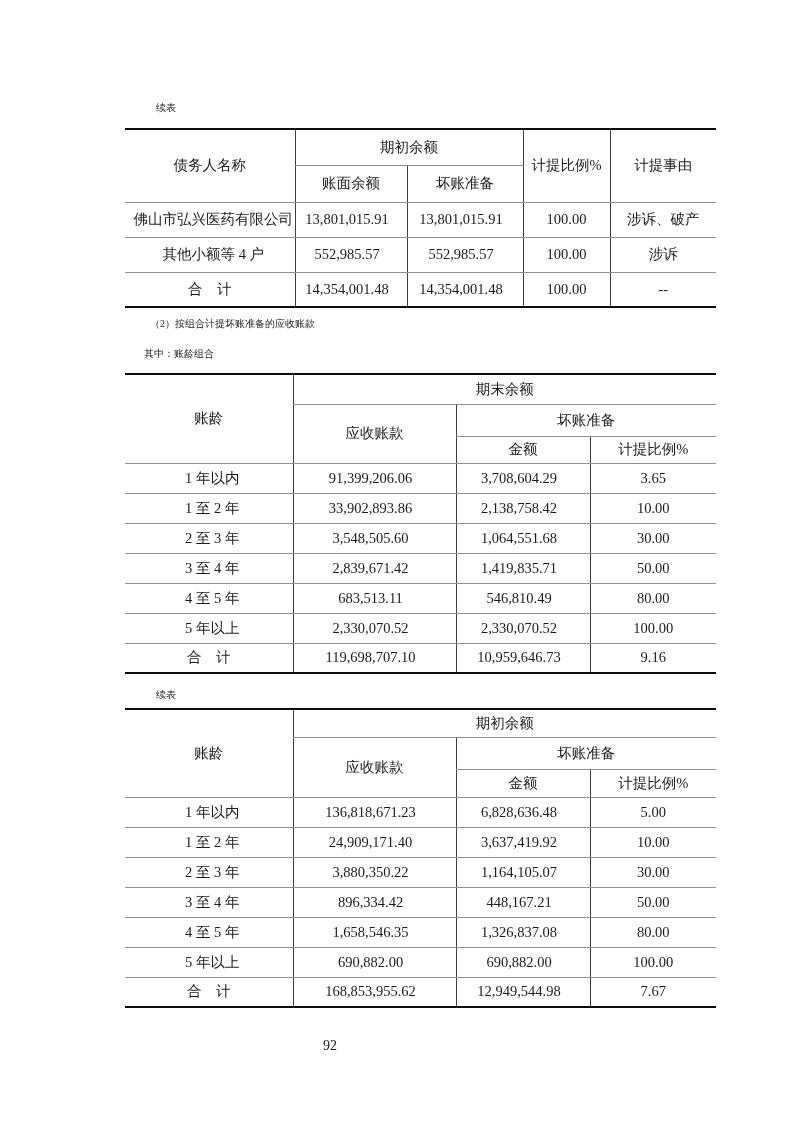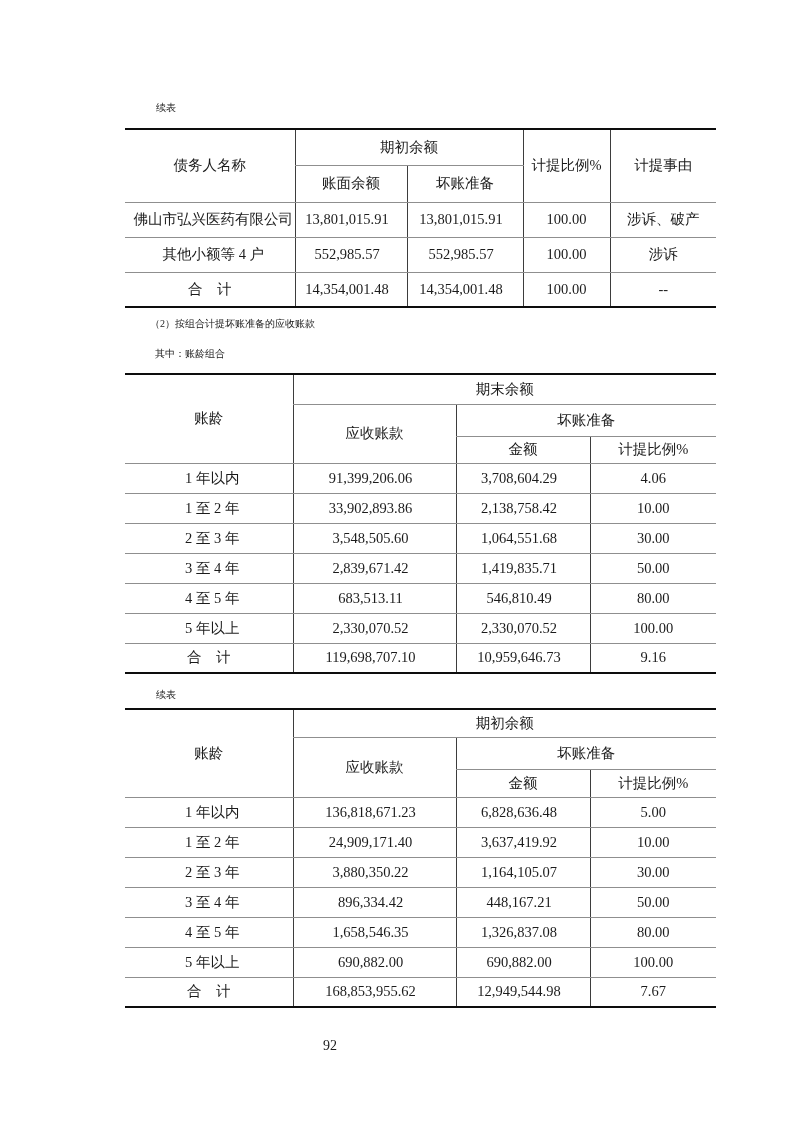--- a/index.html
+++ b/index.html
@@ -91,21 +91,21 @@
       <td class="ac nobl">合　计</td>
       <td class="ar">14,354,001.48</td>
       <td class="ar">14,354,001.48</td>
       <td class="ac">100.00</td>
       <td class="ac">--</td>
     </tr>
   </tbody>
 </table>
 
 <div class="abs heading" style="left:150px;top:315px">（2）按组合计提坏账准备的应收账款</div>
-<div class="abs heading" style="left:155px;top:345px">其中：账龄组合</div>
+<div class="abs heading" style="left:144px;top:345px">其中：账龄组合</div>
 
 <table class="t" style="top:373px">
   <colgroup>
     <col style="width:168px">
       <col style="width:163px">
       <col style="width:134px">
       <col style="width:126px">
   </colgroup>
   <tbody>
     <tr class="h30">
@@ -117,21 +117,21 @@
       <th colspan="2">坏账准备</th>
     </tr>
     <tr class="h27">
       <th>金额</th>
       <th>计提比例%</th>
     </tr>
     <tr class="h30">
       <td class="al nobl">1 年以内</td>
       <td class="ar">91,399,206.06</td>
       <td class="ar">3,708,604.29</td>
-      <td class="ac">4.06</td>
+      <td class="ac">3.65</td>
     </tr>
     <tr class="h30">
       <td class="al nobl">1 至 2 年</td>
       <td class="ar">33,902,893.86</td>
       <td class="ar">2,138,758.42</td>
       <td class="ac">10.00</td>
     </tr>
     <tr class="h30">
       <td class="al nobl">2 至 3 年</td>
       <td class="ar">3,548,505.60</td>

